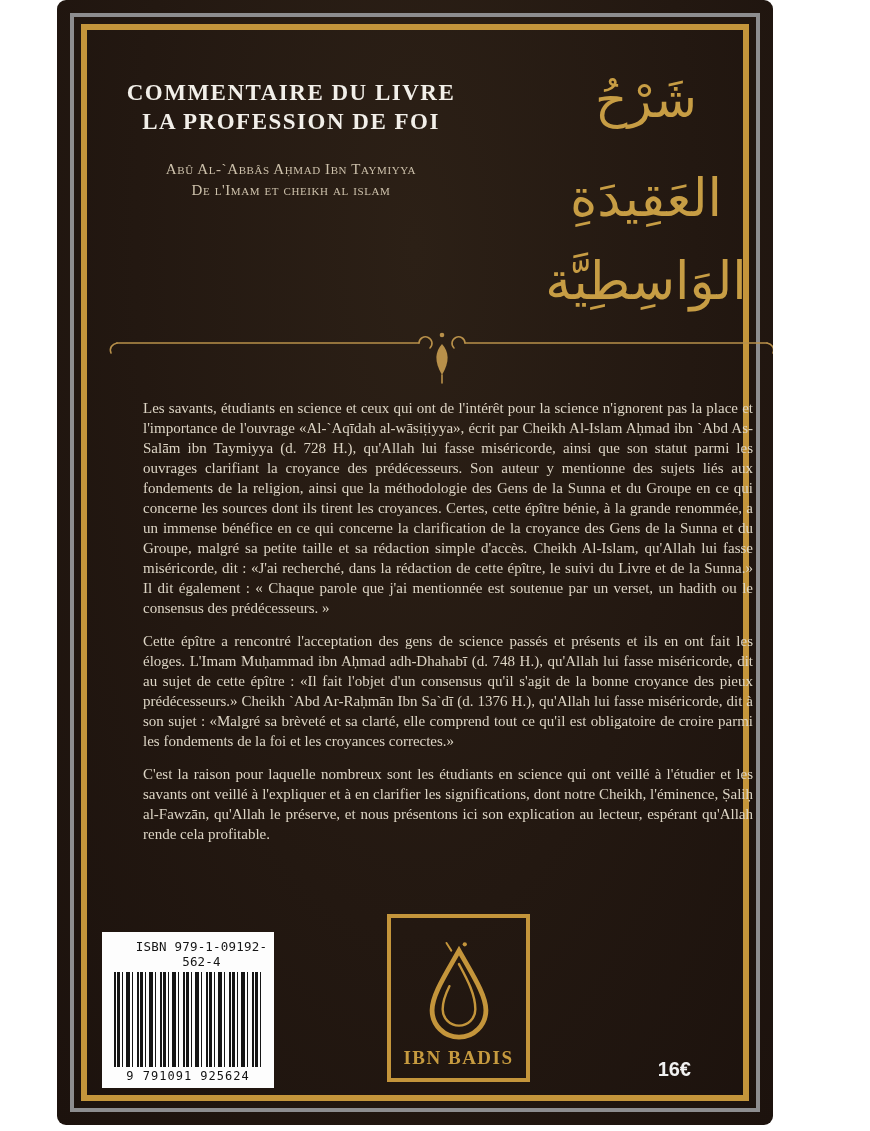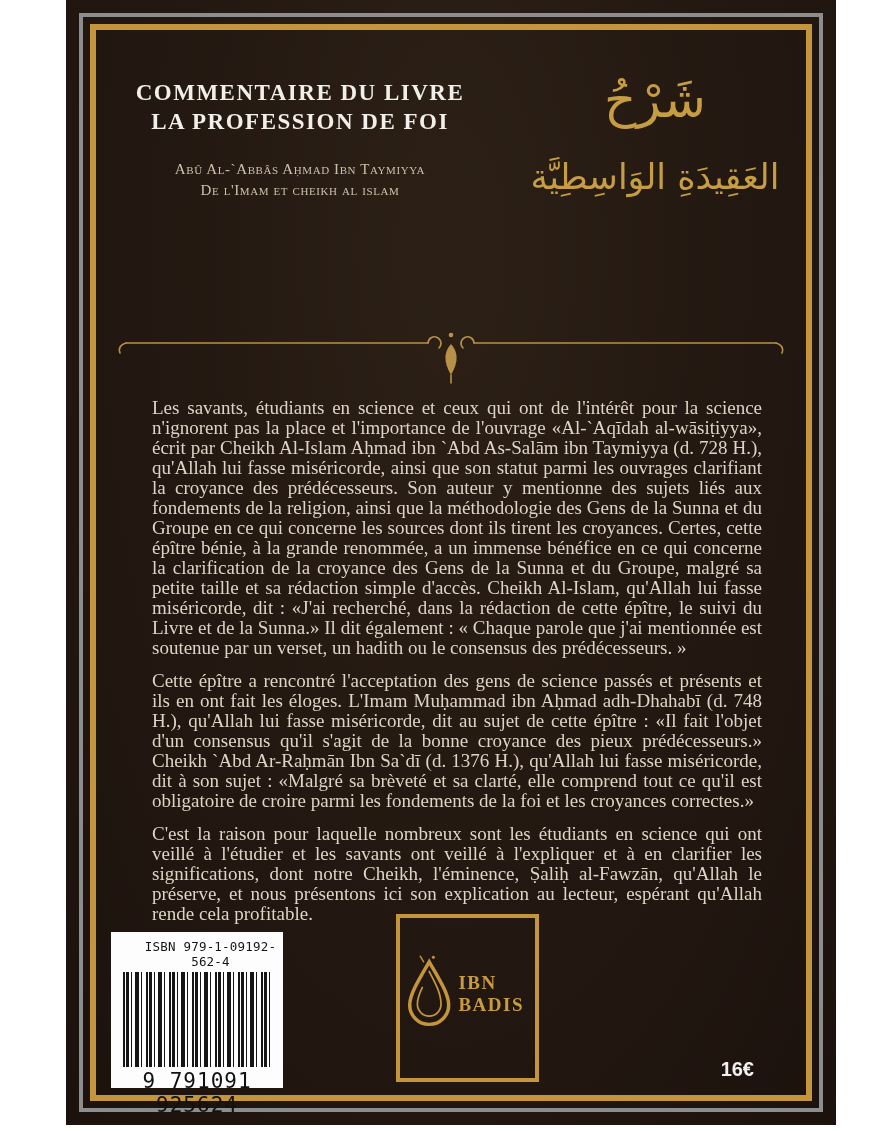--- a/index.html
+++ b/index.html
@@ -1,71 +1,72 @@
 <!DOCTYPE html>
 <html><head>
 <meta charset="utf-8">
 <style>
   html,body{margin:0;padding:0;}
   body{
     width:870px;height:1131px;position:relative;background:#ffffff;
     font-family:"Liberation Serif", serif;
   }
   .cover{
-    position:absolute;left:66px;top:0;width:770px;height:1125px;
+    position:absolute;left:57px;top:0;width:716px;height:1125px;
     background:radial-gradient(ellipse at 50% 22%, #2c2016 0%, #231811 55%, #1c120d 100%);
     overflow:hidden;
+    border-radius:9px;
   }
   .frame-gray{position:absolute;inset:13px;border:4px solid #8d8d8f;pointer-events:none;}
   .frame-gold{position:absolute;inset:24px;border:6px solid #c4953b;pointer-events:none;}
 
   
   .titles{position:absolute;left:38px;top:80px;width:392px;text-align:center;}
   .title-line1{font-size:23px;color:#f2efe9;letter-spacing:1.5px;font-weight:600;}
   .title-line2{font-size:23px;color:#f2efe9;letter-spacing:1.5px;font-weight:600;margin-top:3px;}
   .main-title{margin-top:12px;height:68px;color:#c79d44;}
   .main-title span{
     display:inline-block;font-weight:700;font-size:45px;letter-spacing:1px;
     transform:scale(0.98,1.42);transform-origin:center top;white-space:nowrap;
   }
   .subtitle{margin-top:24px;color:#cdc1ab;font-size:15px;line-height:1.4;letter-spacing:0.6px;font-variant:small-caps;}
   .subtitle .years{font-size:14.5px;letter-spacing:1px;font-variant:normal;}
 
   .arabic{position:absolute;left:438px;top:64px;width:302px;text-align:center;
     color:#c79d44;font-family:"DejaVu Sans",sans-serif;}
   .arabic-l1{font-size:50px;line-height:1.45;}
-  .arabic-l2{font-size:35px;line-height:1.6;margin-top:12px;}
+  .arabic-l2{font-size:52px;line-height:1.6;margin-top:20px;}
 
   
   .divider{position:absolute;top:330px;left:0;width:770px;text-align:center;}
 
   
   .body-text{
     position:absolute;top:398px;left:86px;width:610px;
-    color:#ddd5c5;font-size:19px;line-height:20px;text-align:justify;
+    color:#ddd5c5;font-size:15px;line-height:20px;text-align:justify;
   }
   .body-text p{margin:0 0 13px 0;}
 
   
   .barcode{position:absolute;left:45px;top:932px;width:172px;height:156px;background:#fdfdfd;}
   .isbn{font-family:"DejaVu Sans Mono",monospace;font-size:12.5px;color:#151515;
     padding-top:7px;text-align:center;letter-spacing:0.2px;padding-left:27px;}
   .bars{height:95px;margin:3px 12px 0 12px;
     background:repeating-linear-gradient(90deg,
       #151515 0 2px,#fdfdfd 2px 3px,#151515 3px 6px,#fdfdfd 6px 8px,
       #151515 8px 9px,#fdfdfd 9px 12px,#151515 12px 16px,#fdfdfd 16px 18px,
       #151515 18px 19px,#fdfdfd 19px 23px);}
-  .digits{font-family:"DejaVu Sans Mono",monospace;font-size:21px;color:#111;
+  .digits{font-family:"DejaVu Sans Mono",monospace;font-size:12px;color:#111;
     text-align:center;margin-top:2px;letter-spacing:1px;}
 
   
   .logo-box{
     position:absolute;left:330px;top:914px;width:143px;height:168px;
     border:4px solid #c4953b;box-sizing:border-box;
-    display:flex;flex-direction:row;align-items:center;justify-content:flex-end;
+    display:flex;flex-direction:column;align-items:center;justify-content:flex-end;
     padding-bottom:9px;
   }
   .logo-mark{margin-bottom:6px;}
   .logo-name{color:#c79b3f;font-size:19px;font-weight:700;letter-spacing:1.5px;}
 
   .price{
     position:absolute;right:82px;top:1058px;color:#f1f1f1;
     font-family:"Liberation Sans",sans-serif;font-weight:700;font-size:20px;
   }
 </style>

